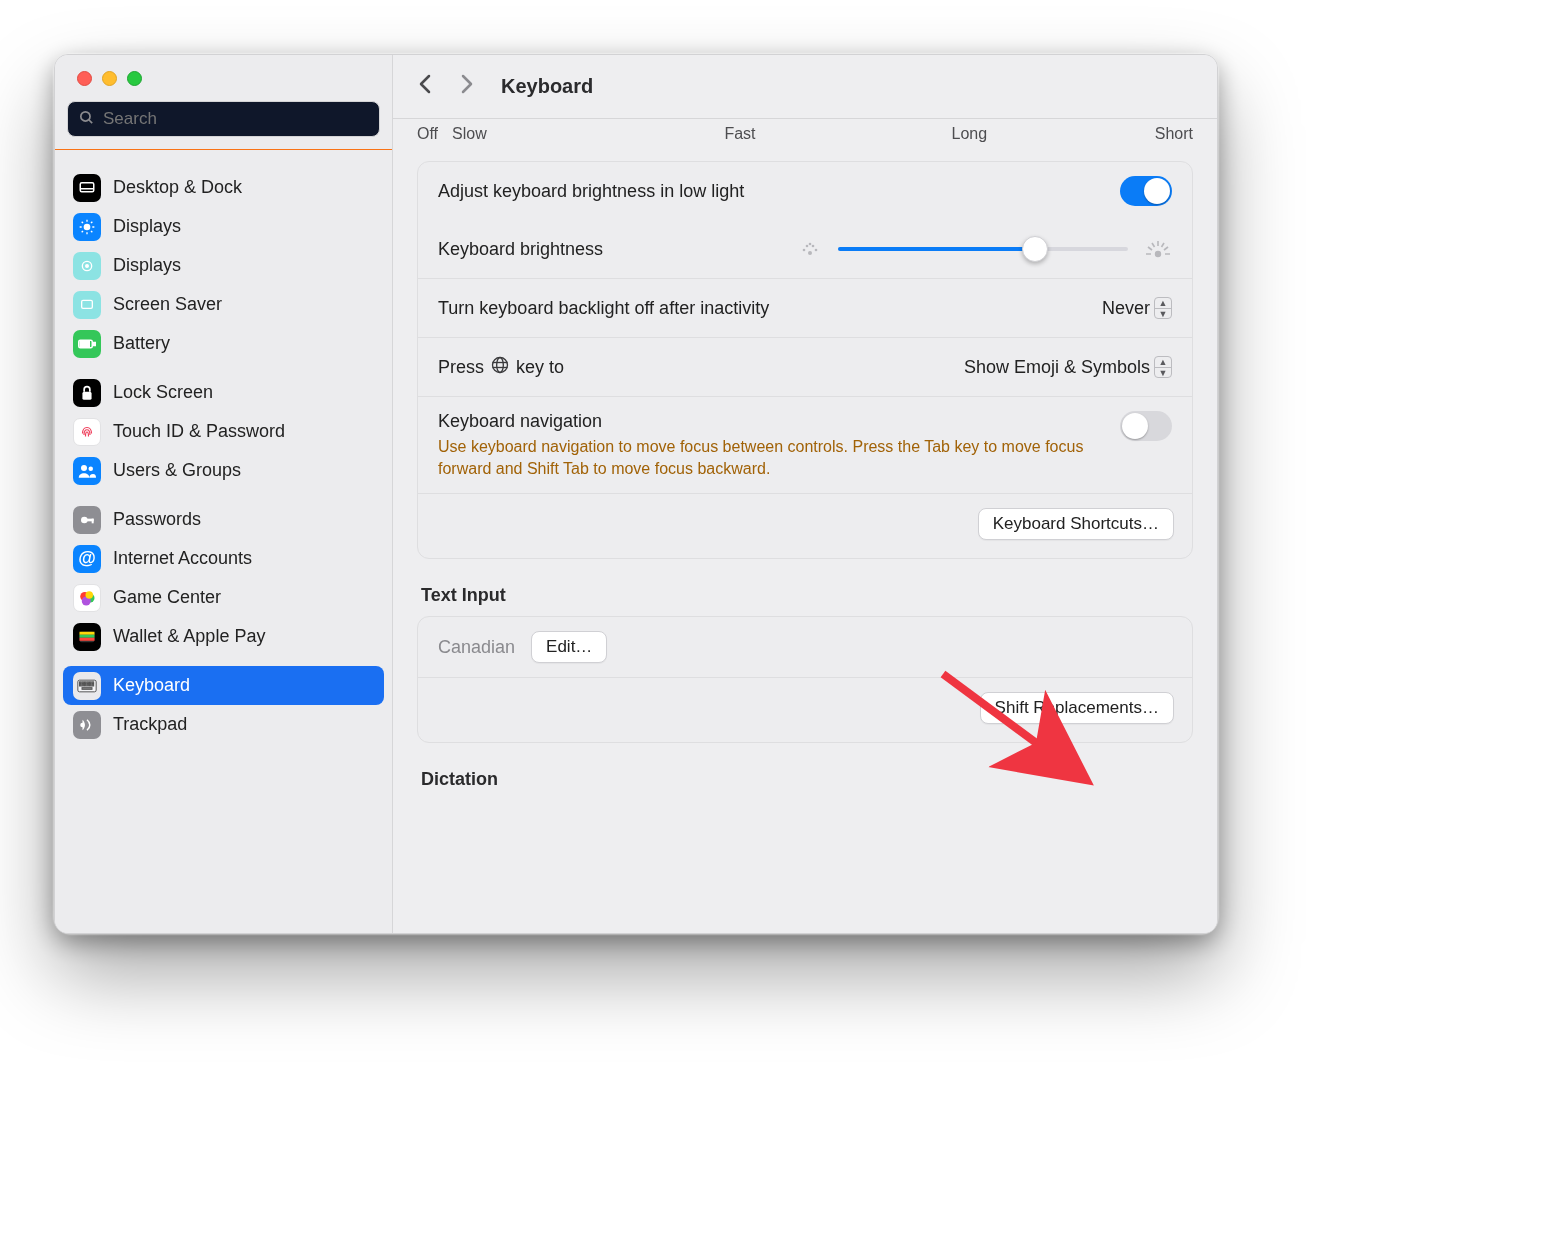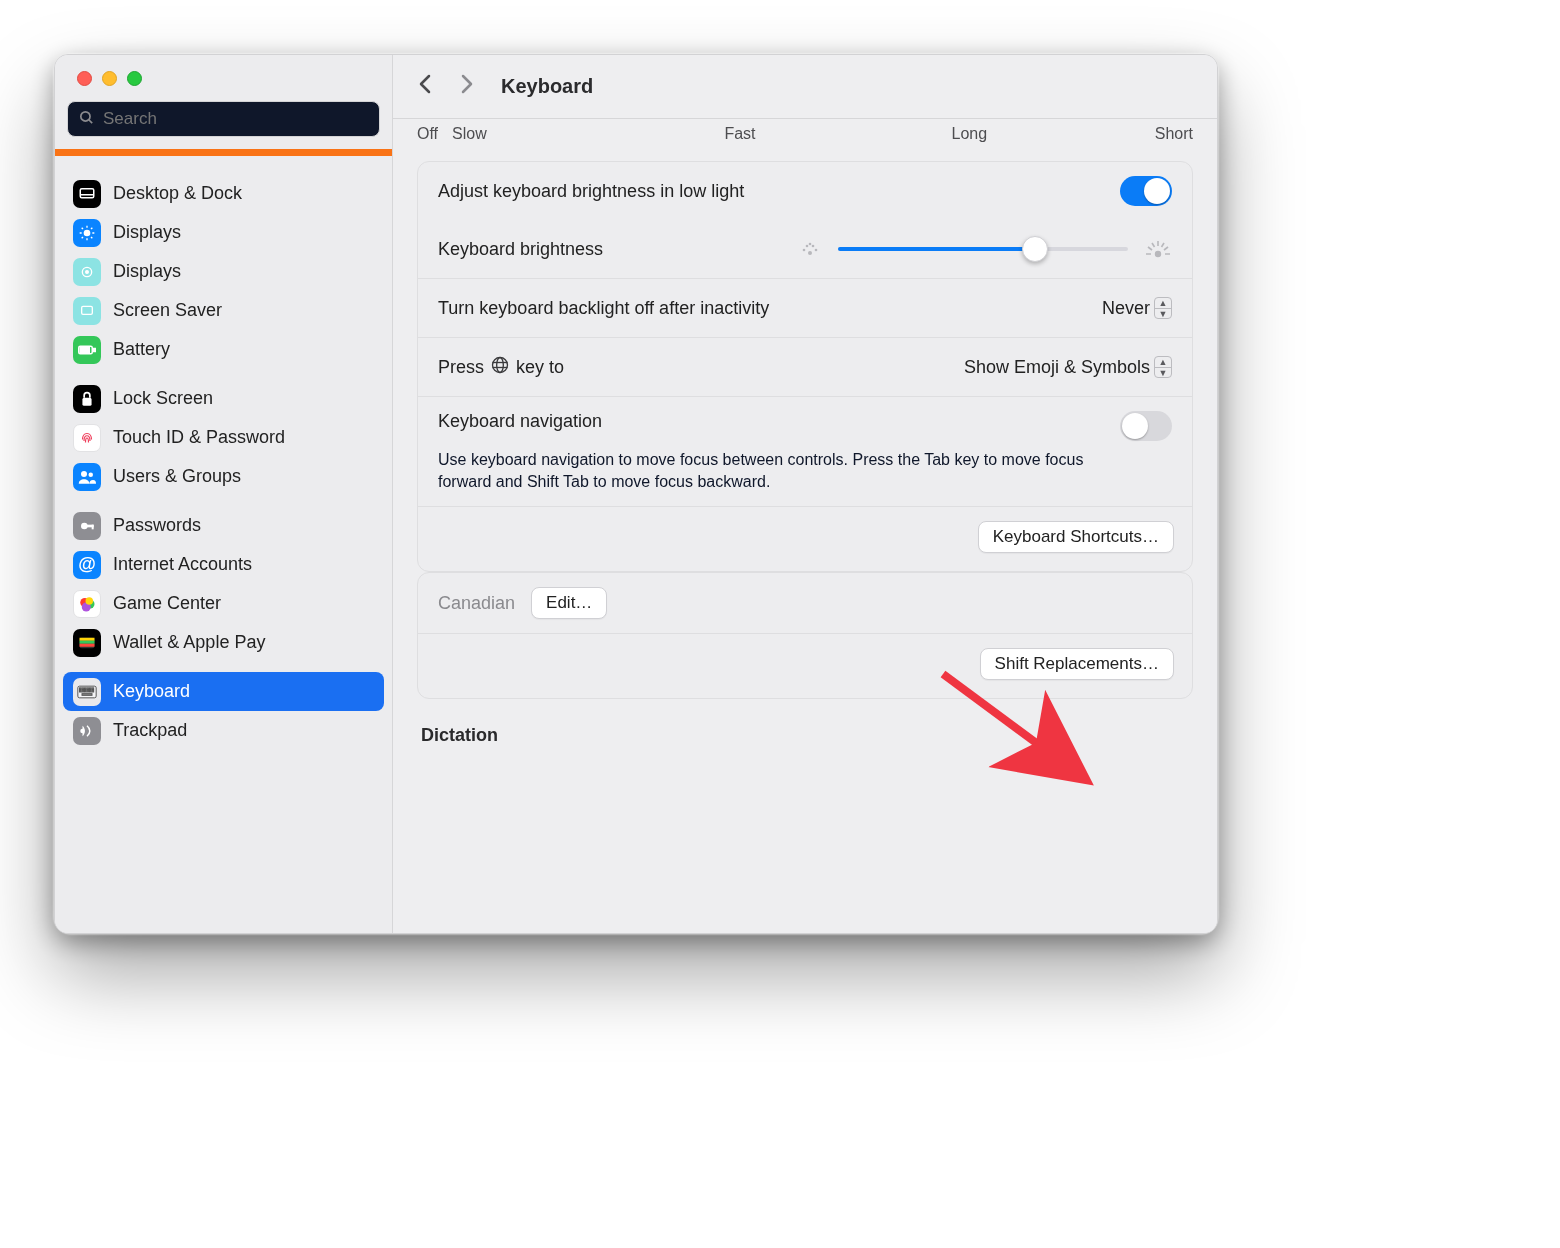--- a/index.html
+++ b/index.html
@@ -11,41 +11,41 @@
   .sidebar { width:338px; background:#ececee; border-right:1px solid #d6d6d8; display:flex; flex-direction:column; }
   .traffic { height:46px; display:flex; align-items:center; gap:10px; padding-left:22px; }
   .tl { width:15px; height:15px; border-radius:50%; }
   .tl.red{background:#ff5f57;border:1px solid #e24b42;}
   .tl.yel{background:#ffbd2e;border:1px solid #e2a423;}
   .tl.grn{background:#28c940;border:1px solid #1fa532;}
   .search-wrap { padding:0 12px 12px 12px; }
   .search { display:flex; align-items:center; gap:8px; background:#0f172a; border:1px solid #d4d4d6; border-radius:8px; height:36px; padding:0 10px; color:#8a8a8e; }
   .search svg{flex:none;}
   .search input { border:none; outline:none; background:transparent; font-size:17px; color:#6f6f73; width:100%; }
-  .side-scroll { flex:1; overflow:auto; padding:8px 8px 12px 8px; border-top:7px solid #f97316;}
+  .side-scroll { flex:1; overflow:auto; padding:8px 8px 12px 8px; border-top:1px solid #f97316;}
   .side-group { margin-top:10px; }
   .side-item { display:flex; align-items:center; gap:12px; height:39px; padding:0 10px; border-radius:8px; font-size:18px; color:#222; cursor:default; }
   .side-item.selected { background:#1a6ff2; color:#fff; }
   .side-item .ic { width:28px; height:28px; border-radius:7px; display:flex; align-items:center; justify-content:center; flex:none; }
   .ic svg { display:block; }
   
   .main { flex:1; display:flex; flex-direction:column; background:#eeeef0; }
   .titlebar { height:64px; display:flex; align-items:center; gap:18px; padding:0 24px; border-bottom:1px solid #d6d6d8; }
   .navbtn { width:24px; height:28px; color:#8b8b8f; }
   .navbtn.active { color:#4a4a4d; }
   .title { font-size:20px; font-weight:700; color:#2b2b2d; }
   .content { flex:1; overflow:auto; padding:0 24px 16px 24px; position:relative; }
   .ticks { display:flex; justify-content:space-between; font-size:16px; color:#4d4d50; margin-top:6px; margin-bottom:18px; }
   .ticks .lgroup{display:flex; gap:14px;}
   .ticks .r2{display:flex; gap:196px;}
   .panel { background:#ededef; border:1px solid #dedee0; border-radius:12px; }
   .rowline { border-top:1px solid #dedee0; }
   .row { display:flex; align-items:center; min-height:58px; padding:14px 20px; font-size:18px; color:#222; gap:16px; }
   .row .label { flex:1; }
-  .row .desc { color:#0f172a; font-size:16px; margin-top:17px; line-height:1.35; }
+  .row .desc { color:#a16207; font-size:16px; margin-top:4px; line-height:1.35; }
   .toggle { width:52px; height:30px; border-radius:30px; position:relative; flex:none; }
   .toggle.on{ background:#0a7cf7; }
   .toggle.off{ background:#d8d8dc; }
   .knob { position:absolute; top:2px; width:26px; height:26px; border-radius:50%; background:#fff; box-shadow:0 1px 2px rgba(0,0,0,.3); }
   .toggle.on .knob{ right:2px; }
   .toggle.off .knob{ left:2px; }
   .slider-wrap { display:flex; align-items:center; gap:14px; flex:none; width:370px; }
   .slider { position:relative; flex:1; height:4px; background:#d7d7dd; border-radius:4px; }
   .slider .fill{ position:absolute; left:0; top:0; height:100%; background:#0a7cf7; border-radius:4px;}
   .slider .thumb{ position:absolute; top:50%; width:26px; height:26px; border-radius:50%; background:#fff; border:1px solid #cfcfd3; box-shadow:0 2px 4px rgba(0,0,0,.25); transform:translate(-50%,-50%); }
@@ -370,20 +370,21 @@
                 <div class="knob"></div>
               </div>
           </div>
 
           <div class="rowline"></div>
           <div class="right-actions">
             <button class="btn">Keyboard Shortcuts…</button>
           </div>
         </div>
 
+        <div class="section-h">Text Input</div>
         <div class="panel">
           <div class="row">
             <span class="muted">Canadian</span>
             <button class="btn">Edit…</button>
           </div>
           <div class="rowline"></div>
           <div class="right-actions">
             <button class="btn">Shift Replacements…</button>
           </div>
         </div>

